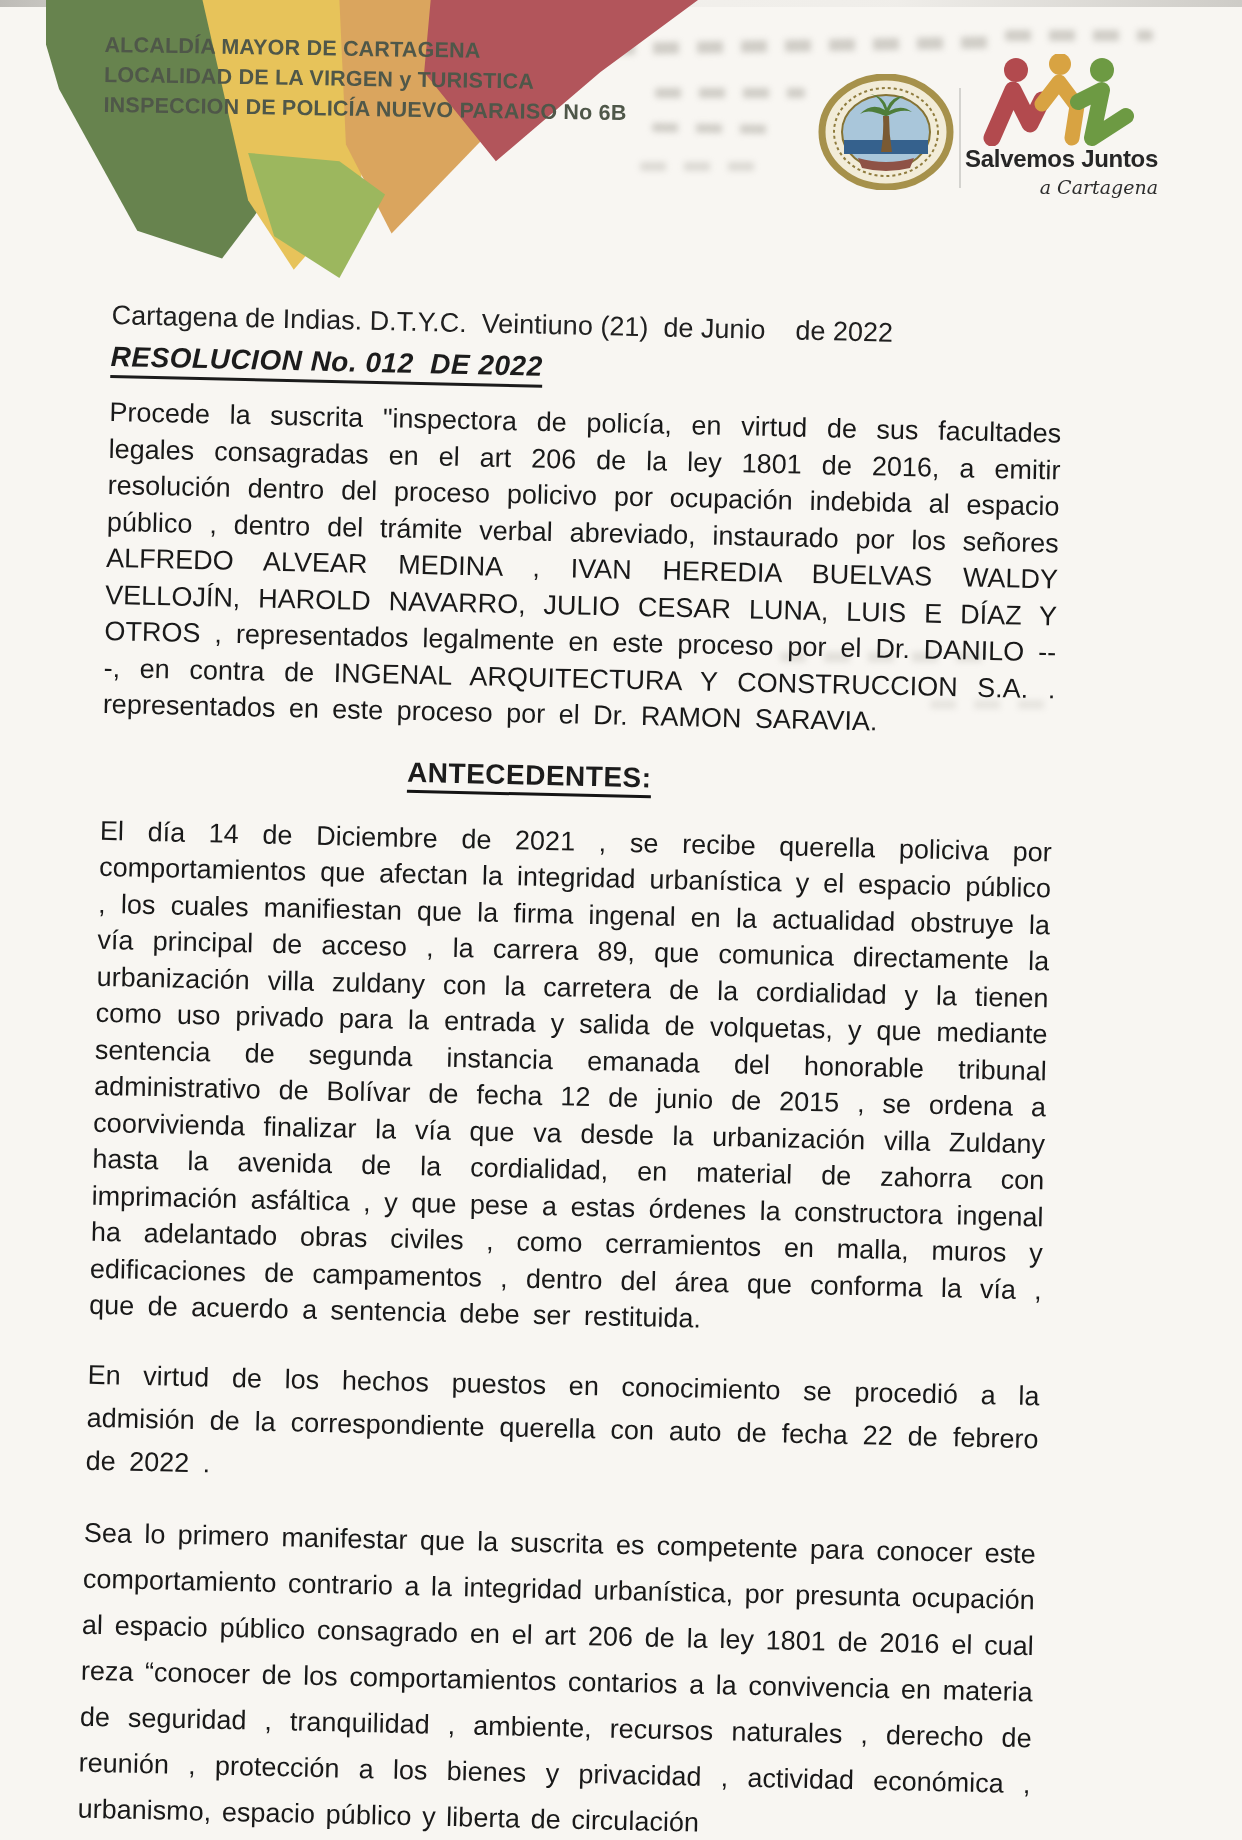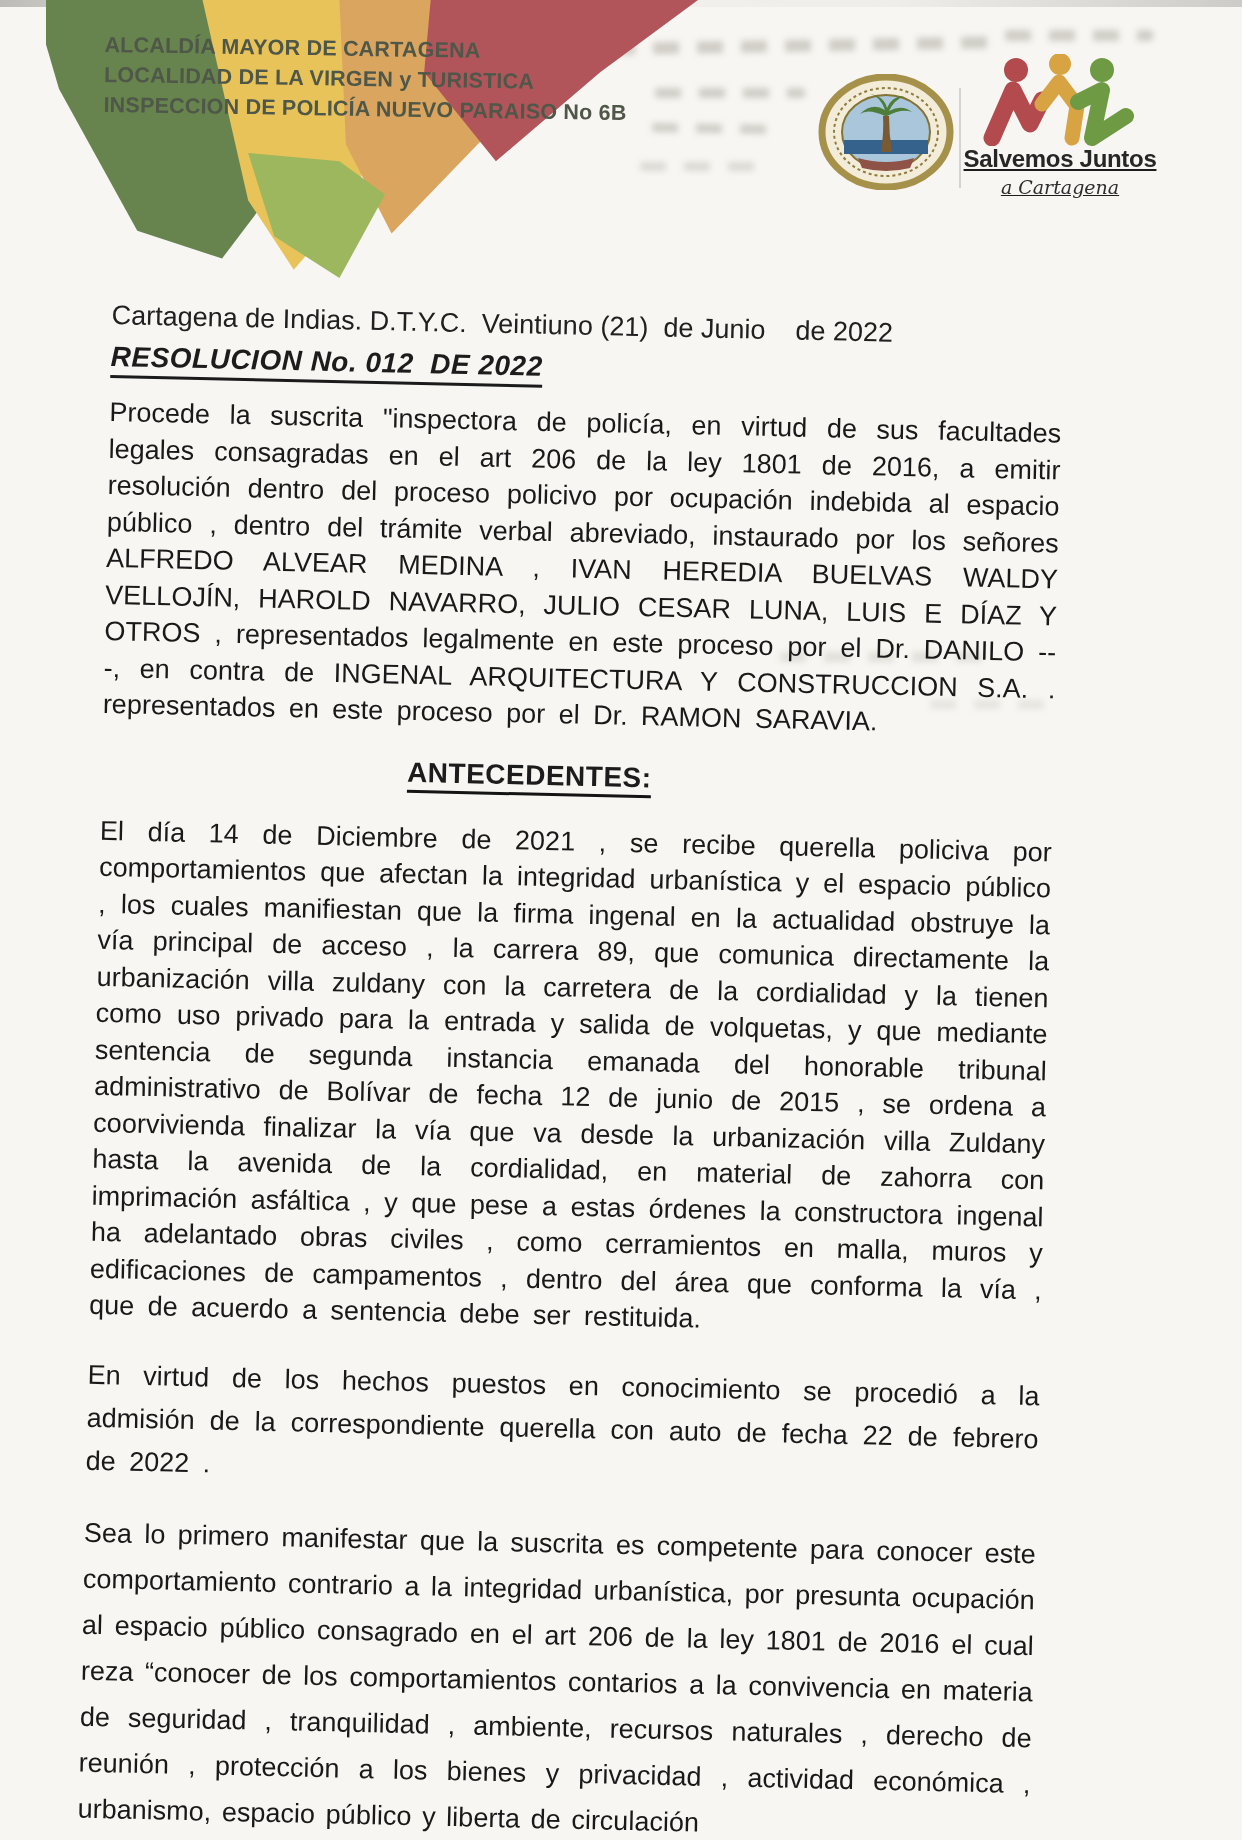--- a/index.html
+++ b/index.html
@@ -24,21 +24,21 @@
   .l-bgreen{background:#9cb75e;clip-path:polygon(31% 55%,45% 58%,52% 70%,45% 100%,35% 85%);}
   .banner-text{
     position:absolute;left:58px;top:34px;transform:rotate(.9deg);
     font-weight:bold;font-size:21.5px;line-height:30px;color:#4f5749;letter-spacing:.2px;
     white-space:nowrap;
   }
 
   
   .seal{position:absolute;left:818px;top:74px;width:136px;height:116px;}
   .divider{position:absolute;left:959px;top:88px;width:2px;height:100px;background:#d4d3cf;}
-  .campaign{position:absolute;left:962px;top:54px;width:196px;text-align:center;text-decoration:underline;}
+  .campaign{position:absolute;left:962px;top:54px;width:196px;text-align:right;}
   .campaign-figures{display:block;margin:0 auto;}
   .campaign-line1{font-size:24px;font-weight:bold;color:#262626;letter-spacing:-.3px;line-height:26px;}
   .campaign-line2{font-family:"DejaVu Serif",serif;font-style:italic;font-size:19px;color:#2d2d2d;line-height:30px;}
 
   
   .ghost{position:absolute;filter:blur(3px);opacity:.5;border-radius:3px;
     background:repeating-linear-gradient(90deg,#a8a59c 0 26px,transparent 26px 44px);}
   .g1{left:565px;top:40px;width:430px;height:12px;transform:rotate(-1deg);}
   .g2{left:655px;top:88px;width:150px;height:10px;}
   .g3{left:652px;top:124px;width:128px;height:9px;transform:rotate(1deg);}

